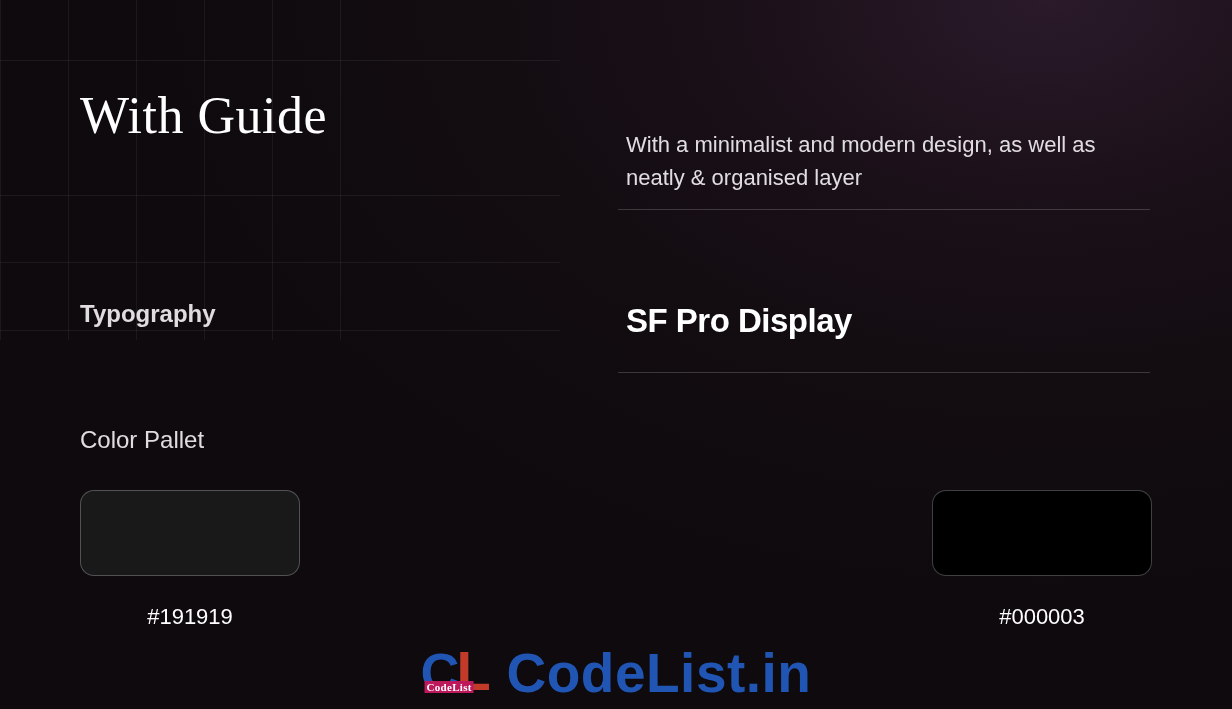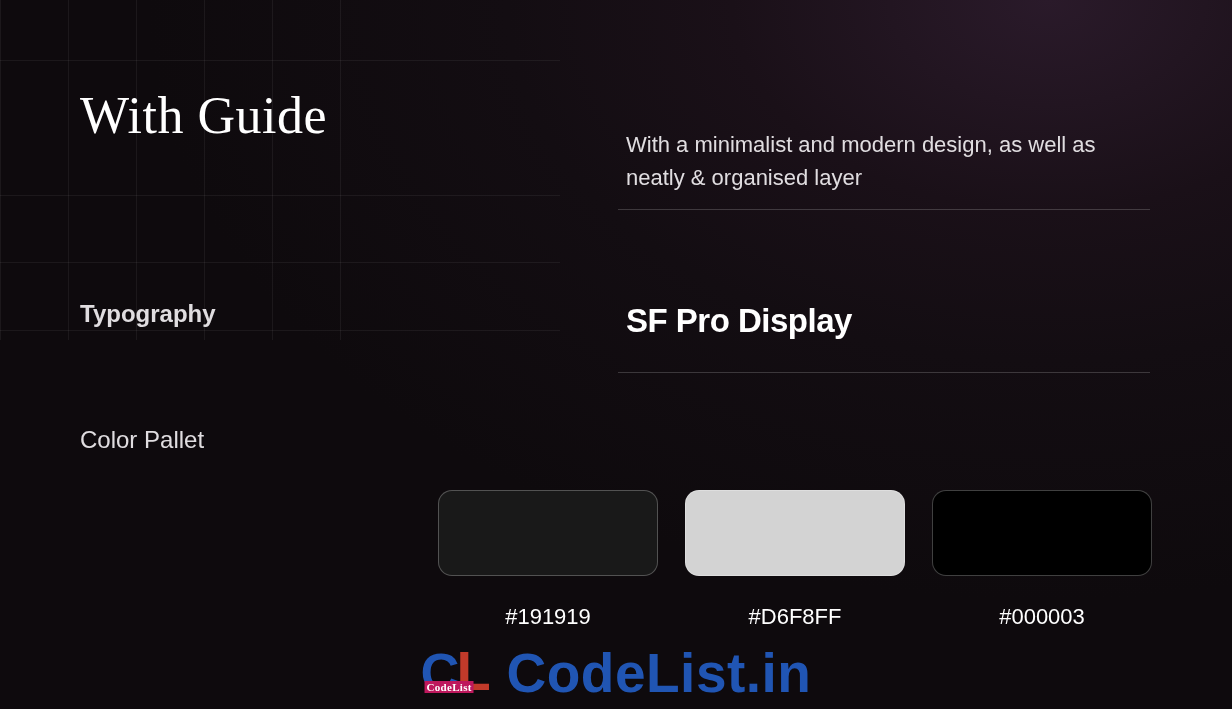--- a/index.html
+++ b/index.html
@@ -112,21 +112,21 @@
     color: #e0dde0;
     font-weight: 400;
   }
 
   .swatches {
     position: absolute;
     left: 80px;
     top: 490px;
     width: 1072px;
     display: flex;
-    justify-content: flex-end;
+    justify-content: space-between;
     gap: 27px;
   }
   .swatch {
     display: flex;
     flex-direction: column;
     align-items: center;
     width: 220px;
   }
   .swatch-box {
     width: 220px;
@@ -224,24 +224,20 @@
 <div class="divider-bottom"></div>
 
 <div class="palette-label">Color Pallet</div>
 
 <div class="swatches">
   <div class="swatch">
     <div class="swatch-box" style="background:#191919"></div>
     <div class="swatch-label">#191919</div>
   </div>
   <div class="swatch">
-    <div class="swatch-box" style="background:#d3d3d3"></div>
-    <div class="swatch-label">#D6F8FF</div>
-  </div>
-  <div class="swatch">
     <div class="swatch-box" style="background:#000000"></div>
     <div class="swatch-label">#000003</div>
   </div>
 </div>
 
 <div class="watermark">
   <div class="watermark-logo">
     <span class="wm-c">C</span>
     <span class="wm-l">L</span>
     <span class="wm-sub">CodeList</span>

